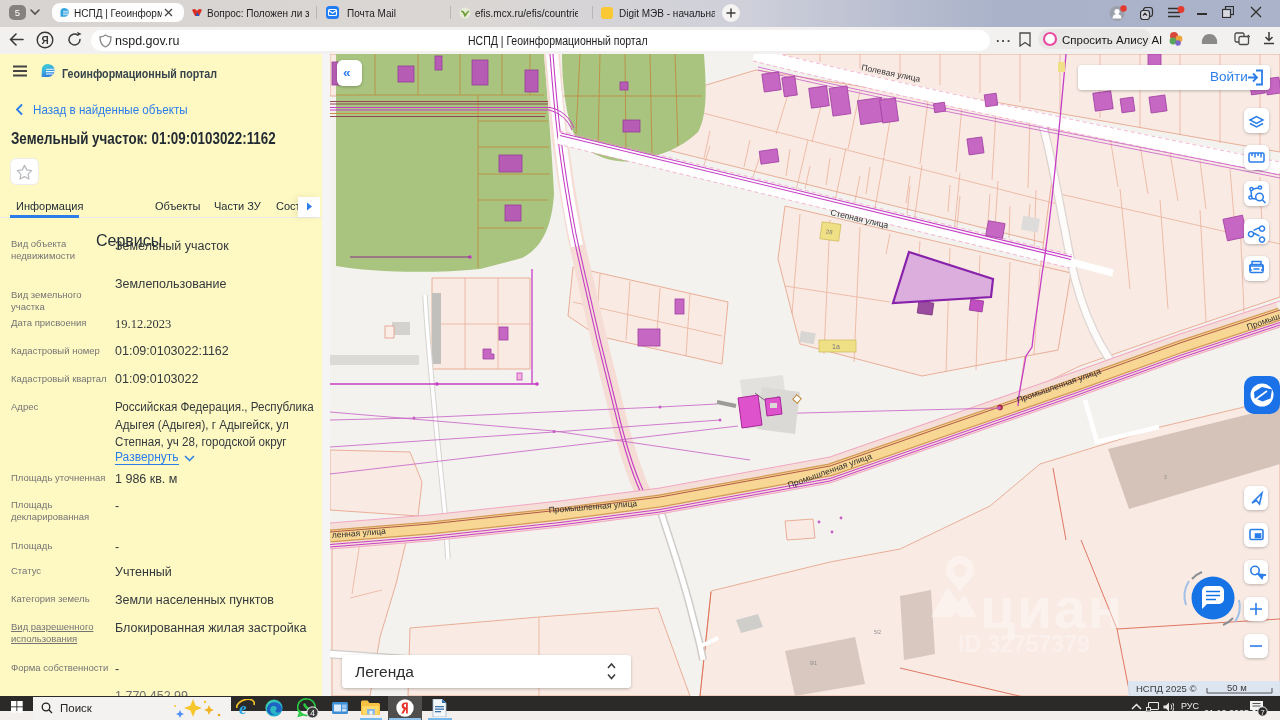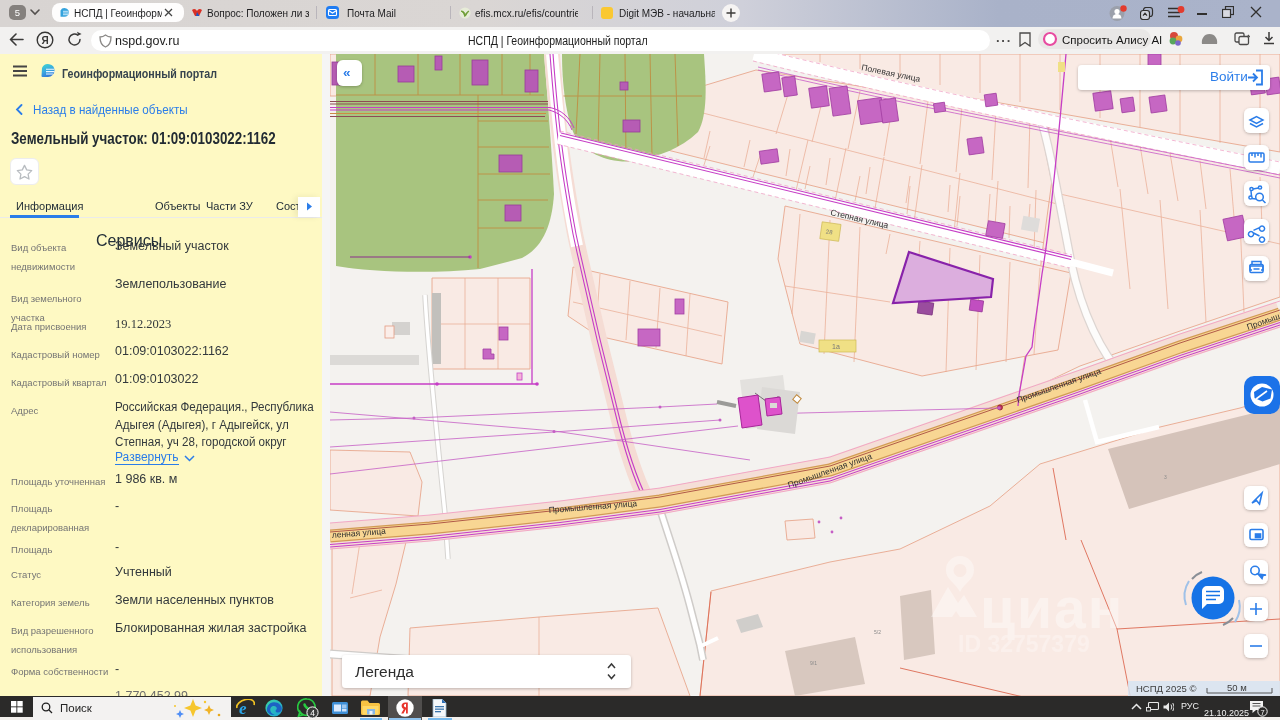--- a/index.html
+++ b/index.html
@@ -6,26 +6,26 @@
   .abs { position:absolute; }
   #stage { position:relative; width:1280px; height:720px; background:#f2efec; }
   
   #tabbar { left:0; top:0; width:1280px; height:27px;
     background:linear-gradient(90deg,#d8d4d2 0%,#dad6d4 38%,#cfd0da 58%,#a9b2c9 78%,#aab3ca 100%); }
   .tabtitle { font-size:10px; color:#1d1d1f; white-space:nowrap; overflow:hidden; }
   
   #navbar { left:0; top:27px; width:1280px; height:27px; background:#f2f1f0; }
   
   #sidebar { left:0; top:54px; width:322px; height:642px; background:#fef9c3; overflow:hidden; }
-  .lbl { position:absolute; left:11px; font-size:9.5px; color:#747474; line-height:19px; }
+  .lbl { position:absolute; left:11px; font-size:9.5px; color:#747474; line-height:12px; }
   .val { position:absolute; left:115px; font-size:12.5px; color:#33393d; line-height:17.5px; }
   
   #sbar { left:322px; top:54px; width:8px; height:642px; background:#f5f5f5; }
   
-  #taskbar { left:0; top:696px; width:1280px; height:21px; background:#2b2a29; }
+  #taskbar { left:0; top:696px; width:1280px; height:15px; background:#2b2a29; }
 </style></head>
 <body>
 <div id="stage">
   <div id="tabbar" class="abs">
     <div class="abs" style="left:9px;top:5px;width:17px;height:15px;border-radius:5px;background:#85817e;color:#fff;font-size:9.5px;text-align:center;line-height:15px;">5</div>
     <svg class="abs" style="left:29px;top:8px;" width="12" height="9">
         <path d="M2 2 L6 6 L10 2" stroke="#53504e" stroke-width="1.6" fill="none" stroke-linecap="round"></path>
       </svg>
 
     <div class="abs" style="left:52px;top:3px;width:132px;height:19px;background:#fefdfd;border-radius:8px;"></div>
@@ -160,21 +160,21 @@
     <div class="abs" style="left:33px;top:48px;font-size:13.5px;color:#2b7de9;white-space:nowrap;transform:scaleX(0.86);transform-origin:0 0;">Назад в найденные объекты</div>
     <div class="abs" style="left:11px;top:75px;font-size:16.5px;font-weight:bold;color:#222b33;white-space:nowrap;transform:scaleX(0.81);transform-origin:0 0;">Земельный участок: 01:09:0103022:1162</div>
     <div class="abs" style="left:10px;top:104px;width:29px;height:27px;border:1px solid #ededed;border-radius:6px;background:#fff;"></div>
     <svg class="abs" style="left:16px;top:110px;" width="17" height="16">
         <path d="M8.5 1.4 L10.7 5.9 L15.7 6.6 L12.1 10.1 L13 15 L8.5 12.7 L4 15 L4.9 10.1 L1.3 6.6 L6.3 5.9 Z" fill="none" stroke="#b8bcc0" stroke-width="1.3" stroke-linejoin="round"></path>
       </svg>
 
     <div class="abs" style="left:16px;top:146px;font-size:11px;color:#222e38;">Информация</div>
     <div class="abs" style="left:96px;top:146px;font-size:16px;color:#222e38;margin-top:32px;">Сервисы</div>
     <div class="abs" style="left:155px;top:146px;font-size:11px;color:#222e38;">Объекты</div>
-    <div class="abs" style="left:206px;top:146px;font-size:11px;color:#222e38;">Части ЗУ</div>
+    <div class="abs" style="left:214px;top:146px;font-size:11px;color:#222e38;">Части ЗУ</div>
     <div class="abs" style="left:276px;top:146px;font-size:11px;color:#222e38;">Соста</div>
     <div class="abs" style="left:0px;top:163px;width:322px;height:1px;background:#ebebeb;"></div>
     <div class="abs" style="left:10px;top:161px;width:69px;height:2.5px;background:#2b7de9;"></div>
     <div class="abs" style="left:298px;top:143px;width:22px;height:20px;background:#fff;box-shadow:-3px 0 6px rgba(0,0,0,0.08);"></div>
     <svg class="abs" style="left:306px;top:148px;" width="7" height="9">
         <path d="M1 0.5 L6 4.5 L1 8.5 Z" fill="#2b7de9"></path>
       </svg>
 
     <div class="lbl" style="top:184px;">Вид объекта<br>недвижимости</div>
     <div class="val" style="top:184px;">Земельный участок</div>
@@ -195,21 +195,21 @@
     <div class="lbl" style="top:418px;">Площадь уточненная</div>
     <div class="val" style="top:417px;">1 986 кв. м</div>
     <div class="lbl" style="top:445px;">Площадь<br>декларированная</div>
     <div class="val" style="top:444px;">-</div>
     <div class="lbl" style="top:486px;">Площадь</div>
     <div class="val" style="top:485px;">-</div>
     <div class="lbl" style="top:511px;">Статус</div>
     <div class="val" style="top:510px;">Учтенный</div>
     <div class="lbl" style="top:539px;">Категория земель</div>
     <div class="val" style="top:538px;">Земли населенных пунктов</div>
-    <div class="lbl" style="top:567px;">Вид разрешенного<br>использования</div>
+    <div class="lbl" style="top:567px;text-decoration:underline;">Вид разрешенного<br>использования</div>
     <div class="val" style="top:566px;">Блокированная жилая застройка</div>
     <div class="lbl" style="top:608px;">Форма собственности</div>
     <div class="val" style="top:607px;">-</div>
     <div class="val" style="top:634px;color:#6e6e6e;">1 770 452,99</div>
   </div>
   <div id="sbar" class="abs">
     <div class="abs" style="left:1px;top:7px;width:6px;height:263px;background:#9b9b9b;border-radius:3px;"></div>
     <svg class="abs" style="left:1px;top:1px;" width="7" height="5">
         <path d="M3.5 0 L7 5 H0 Z" fill="#8a8a8a"></path>
       </svg>

